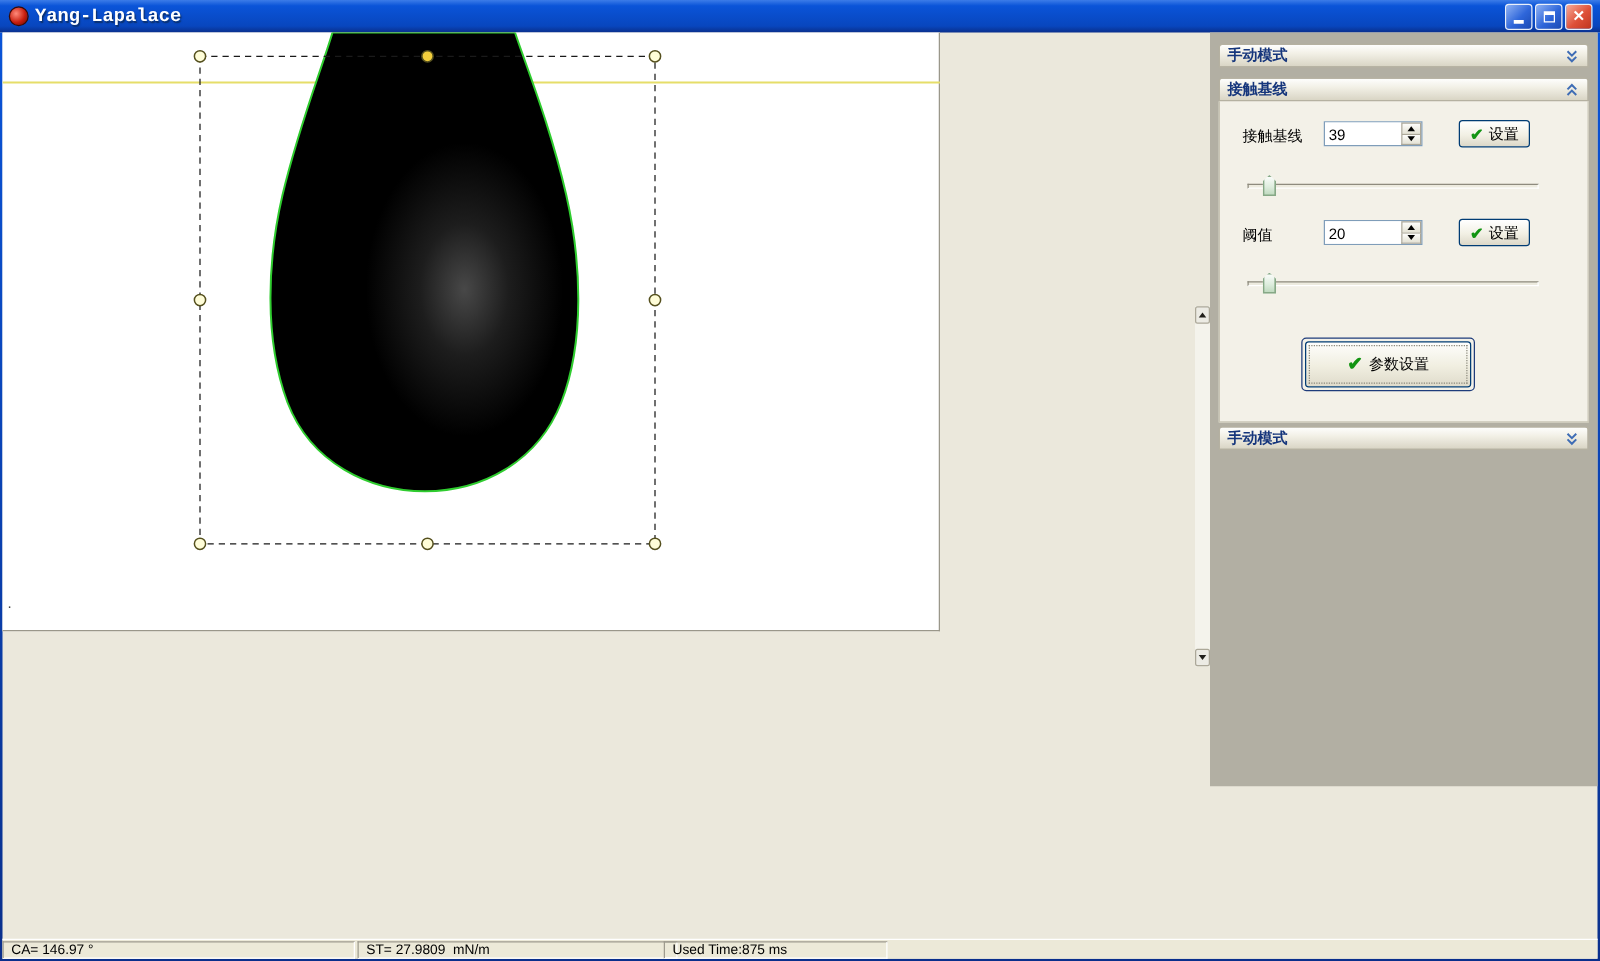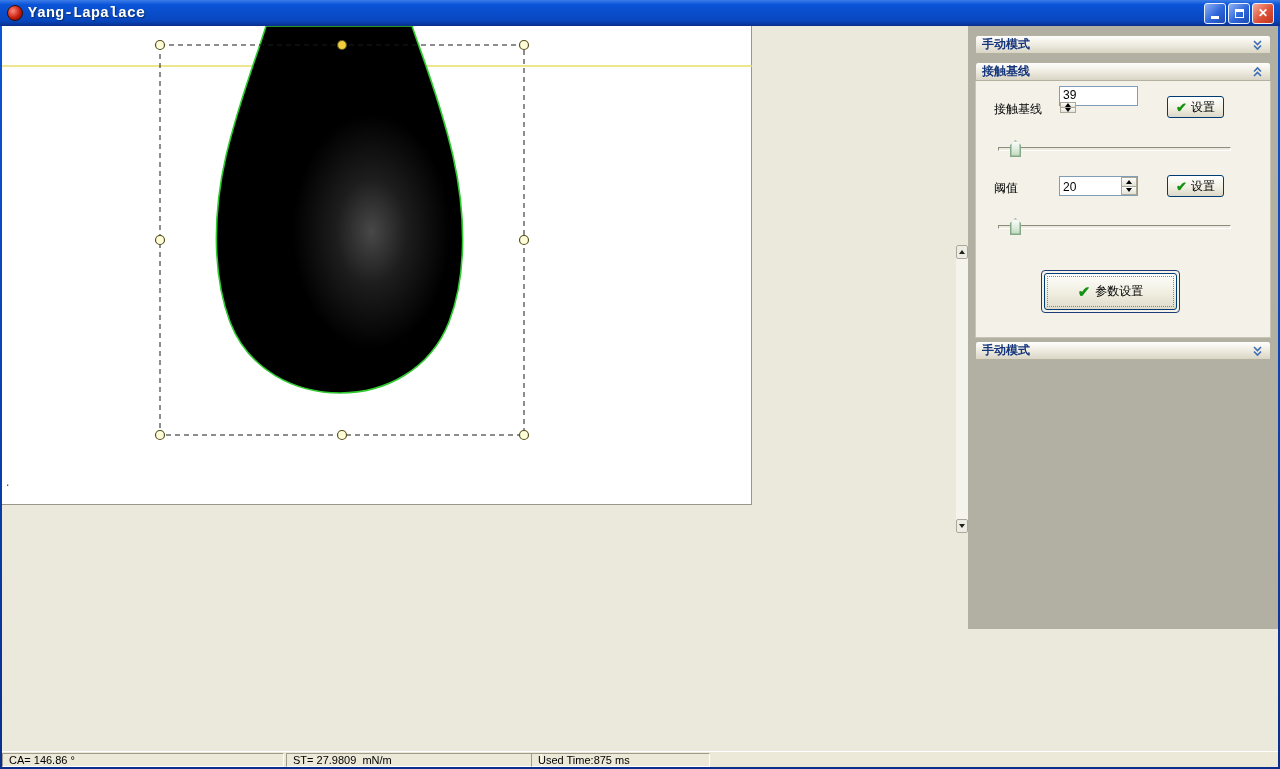--- a/index.html
+++ b/index.html
@@ -207,21 +207,21 @@
       <span class="gh-title">接触基线</span>
       <svg class="chev" width="13" height="12" viewBox="0 0 13 12">
         <polyline points="3,5.5 6.5,2 10,5.5" fill="none" stroke="#3F6DB5" stroke-width="1.6"></polyline>
         <polyline points="3,10 6.5,6.5 10,10" fill="none" stroke="#3F6DB5" stroke-width="1.6"></polyline>
       </svg>
     </div>
 
     <div class="group-body">
 
       <span class="lbl" style="left:18px; top:20px;">接触基线</span>
-      <div class="spin" style="left:83px; top:5px;flex-direction:column;">
+      <div class="spin" style="left:83px; top:16px;">
         <input class="spin-input" value="39" style="">
         <div class="spin-btns">
           <div class="spin-up">
               <i class="tri-up"></i>
             </div>
           <div class="spin-down">
               <i class="tri-down"></i>
             </div>
         </div>
       </div>
@@ -266,18 +266,18 @@
     <div class="group-header" style="top:315px;">
       <span class="gh-title">手动模式</span>
       <svg class="chev" width="13" height="12" viewBox="0 0 13 12">
         <polyline points="3,2 6.5,5.5 10,2" fill="none" stroke="#3F6DB5" stroke-width="1.6"></polyline>
         <polyline points="3,6.5 6.5,10 10,6.5" fill="none" stroke="#3F6DB5" stroke-width="1.6"></polyline>
       </svg>
     </div>
   </div>
 
   <div class="statusbar">
-    <div class="scell" style="left:0px; width:282px;">CA= 146.86 °</div>
+    <div class="scell" style="left:0px; width:282px;">CA= 146.97 °</div>
     <div class="scell" style="left:284px; width:256px;">ST= 27.9809  mN/m</div>
     <div class="scell" style="left:529px; width:179px;">Used Time:875 ms</div>
   </div>
 
 </div>
 
 </body></html>

